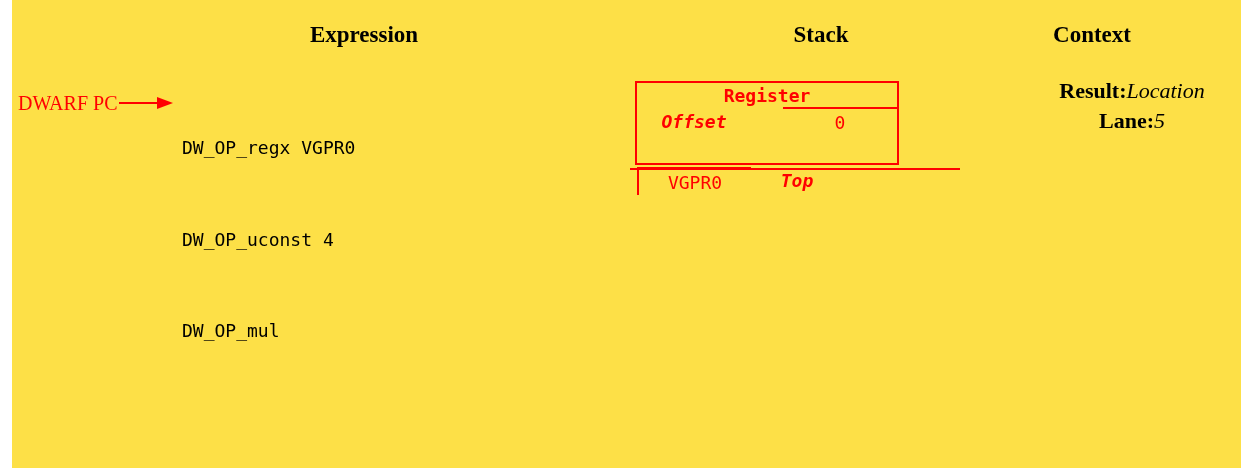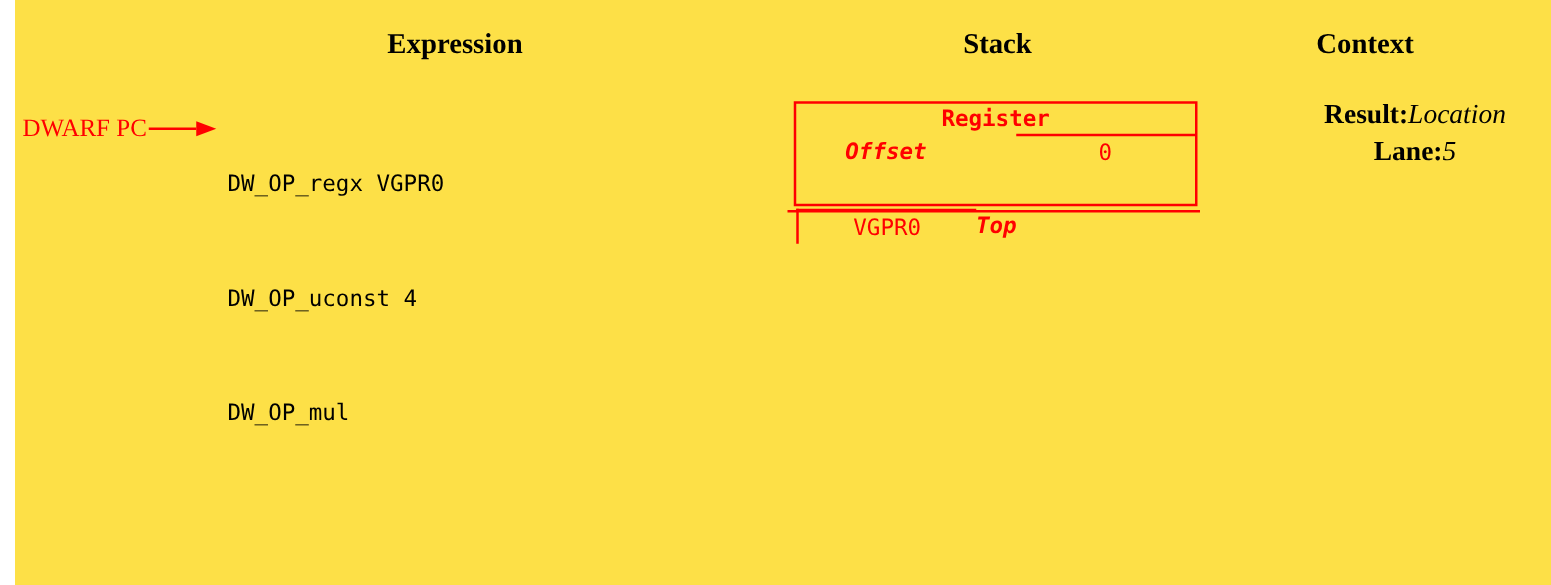--- a/index.html
+++ b/index.html
@@ -16,21 +16,21 @@
     margin-left:12px;
   }
   
   .col-hdr{
     position:absolute;top:22px;
     transform:translateX(-50%);
     font-weight:bold;font-size:23px;color:var(--black);
     white-space:nowrap;
   }
   .hdr-expression{left:352px;}
-  .hdr-stack{left:786px;}
+  .hdr-stack{left:809px;}
   .hdr-context{left:1080px;}
 
   
   .pc-row{
     position:absolute;left:6px;top:92px;height:22px;
     display:flex;align-items:center;
   }
   .pc-label{
     font-family:"Liberation Serif", serif;
     font-size:20px;color:var(--red);line-height:1;
@@ -48,21 +48,21 @@
   .ops{
     position:absolute;left:170px;top:72px;
     font-family:"DejaVu Sans Mono", monospace;
     font-size:18px;line-height:30.5px;
     color:var(--black);white-space:pre;
   }
 
   
   .stack-box{
     position:absolute;left:623px;top:81px;
-    width:323px;height:84px;
+    width:264px;height:84px;
     box-sizing:border-box;
     border:2px solid var(--red);
     font-family:"DejaVu Sans Mono", monospace;
     color:var(--red);
   }
   .stack-title{
     height:24px;display:flex;align-items:center;justify-content:center;
     font-weight:bold;font-size:18px;
   }
   .stack-grid{

